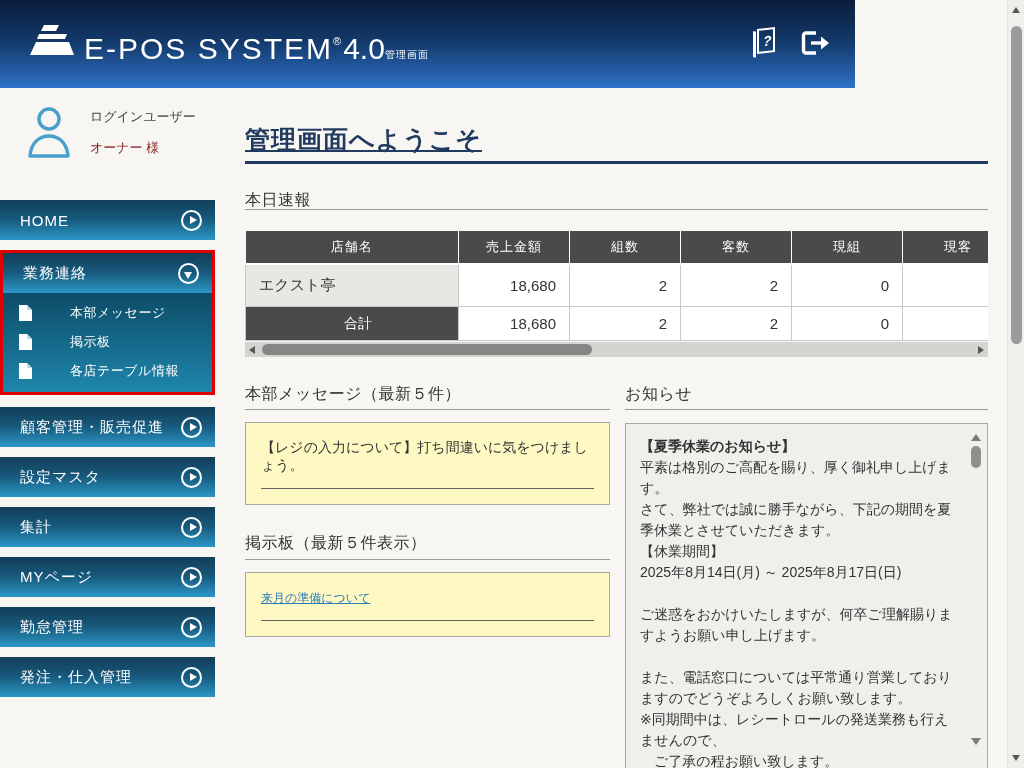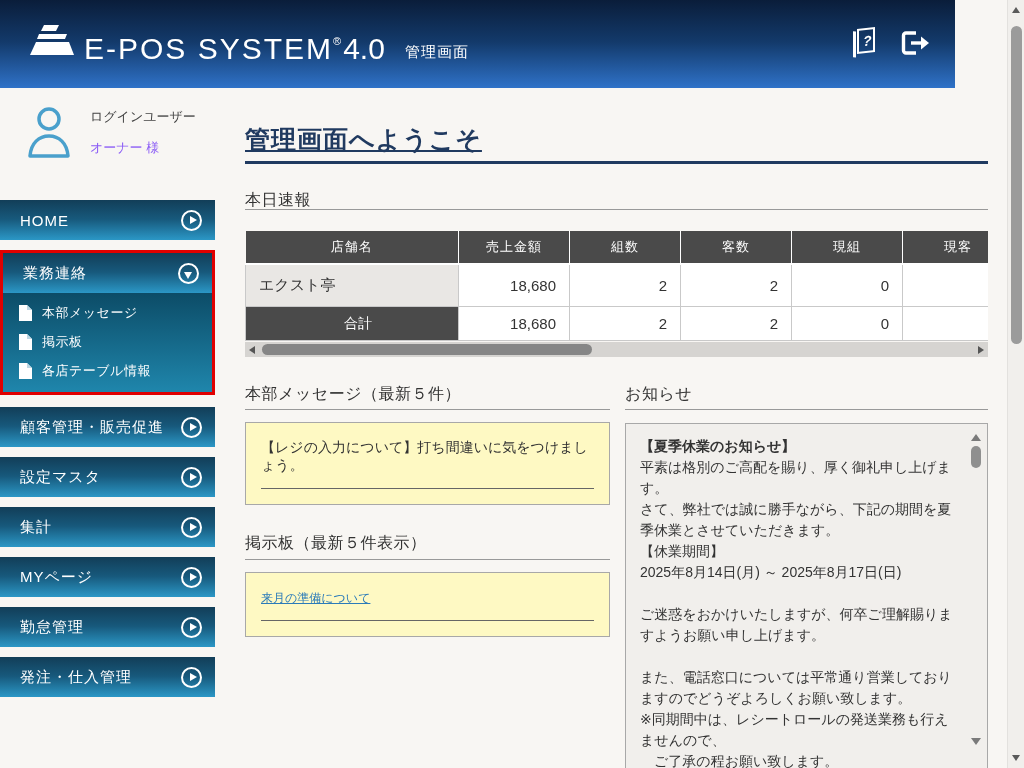--- a/index.html
+++ b/index.html
@@ -6,67 +6,67 @@
   html,body { margin:0; padding:0; }
   body {
     width:1024px; height:768px; overflow:hidden; position:relative;
     background:#f8f6f3;
     font-family:"Liberation Sans","DejaVu Sans",sans-serif;
     color:#333;
   }
 
   
   .header {
-    position:absolute; top:0; left:0; width:955px; height:88px;
+    position:absolute; top:0; left:0; width:855px; height:88px;
     background:linear-gradient(180deg,#0a1d3a 0%,#133a6b 48%,#2f72c8 100%);
   }
   .logo-row { position:absolute; left:28px; top:24px; display:flex; align-items:flex-end; color:#fff; }
   .logo-icon { margin-right:10px; margin-bottom:2px; }
   .logo-main { font-size:30px; letter-spacing:2px; line-height:1; }
   .logo-reg { font-size:11px; vertical-align:14px; letter-spacing:0; }
   .logo-ver { font-size:30px; line-height:1; margin-left:2px; }
-  .logo-suffix { font-size:15px; margin-left:20px; margin-bottom:2px; letter-spacing:1px; }
+  .logo-suffix { font-size:10px; margin-left:0; margin-bottom:2px; letter-spacing:1px; }
 
   .help-icon { position:absolute; right:78px; top:27px; width:26px; height:30px; cursor:pointer; }
   .help-book { position:absolute; left:6px; top:1px; width:18px; height:25px; border:2px solid #fff; transform:skewY(-7deg); }
   .help-book::before { content:""; position:absolute; left:-6px; top:0px; width:3px; height:26px; background:#fff; transform:skewY(14deg); }
   .help-q { position:absolute; left:4px; top:3px; color:#fff; font-size:14px; font-weight:bold; font-style:italic; }
   .logout-icon { position:absolute; right:24px; top:28px; cursor:pointer; }
 
   
   .page-scrollbar { position:absolute; right:0; top:0; width:17px; height:768px; background:#f1efec; border-left:1px solid #e3e1de; }
   .ps-thumb { position:absolute; left:3px; top:26px; width:11px; height:318px; background:#9b9b9b; border-radius:6px; }
   .tri-up   { width:0; height:0; border-left:4px solid transparent; border-right:4px solid transparent; border-bottom:6px solid #5a5a5a; position:absolute; left:4px; top:7px; }
   .tri-down { width:0; height:0; border-left:4px solid transparent; border-right:4px solid transparent; border-top:6px solid #5a5a5a; position:absolute; left:4px; bottom:7px; }
 
   
   .sidebar { position:absolute; left:0; top:88px; width:215px; }
   .user-block { height:112px; padding:16px 0 0 22px; display:flex; }
   .user-texts { margin-left:14px; padding-top:4px; }
   .user-label { font-size:13px; color:#444; }
-  .user-name  { font-size:13px; color:#8b5cf6; margin-top:13px; }
+  .user-name  { font-size:13px; color:#7f1d1d; margin-top:13px; }
 
   .menu-btn {
     width:215px; height:40px; margin-bottom:10px; cursor:pointer;
     background:linear-gradient(180deg,#123e58 0%,#17597c 48%,#2b97c6 100%);
     color:#fff; display:flex; align-items:center;
     padding:0 13px 0 20px; font-size:15px; letter-spacing:1px;
   }
   .menu-btn .mlabel { flex:1; }
   .circle-arrow { width:21px; height:21px; border:2px solid #fff; border-radius:50%; position:relative; flex:none; }
   .circle-arrow::after {
     content:""; position:absolute; left:7px; top:4.5px;
     border-left:7px solid #fff; border-top:4px solid transparent; border-bottom:4px solid transparent;
   }
   .circle-arrow.down { transform:rotate(90deg); }
 
   .submenu-group { width:215px; border:3px solid #e00000; margin-bottom:12px;font-family:Liberation Mono, monospace; }
   .submenu-group .menu-btn { width:100%; margin-bottom:0; }
   .submenu { background:linear-gradient(180deg,#0c4c67 0%,#1f86ac 100%); padding:5px 0 7px; }
-  .submenu-item { display:flex; align-items:center; height:29px; padding-left:16px; color:#fff; font-size:13px; cursor:pointer; letter-spacing:0.5px; }
+  .submenu-item { display:flex; align-items:center; height:29px; padding-left:16px; color:#fff; font-size:13px; cursor:pointer; letter-spacing:0.5px;gap:28px; }
   .submenu-item .doc { margin-right:10px; display:flex; }
 
   
   .main { position:absolute; left:245px; top:88px; width:743px; }
   .page-title {
     margin:38px 0 0; font-size:25px; line-height:1.1; font-weight:bold; color:#203a60;
     letter-spacing:1px; padding-bottom:7px; border-bottom:3px solid #203a60;text-decoration:underline;
   }
   .section-title {
     margin:26px 0 0; font-size:16px; line-height:1.2; font-weight:normal; color:#333;

